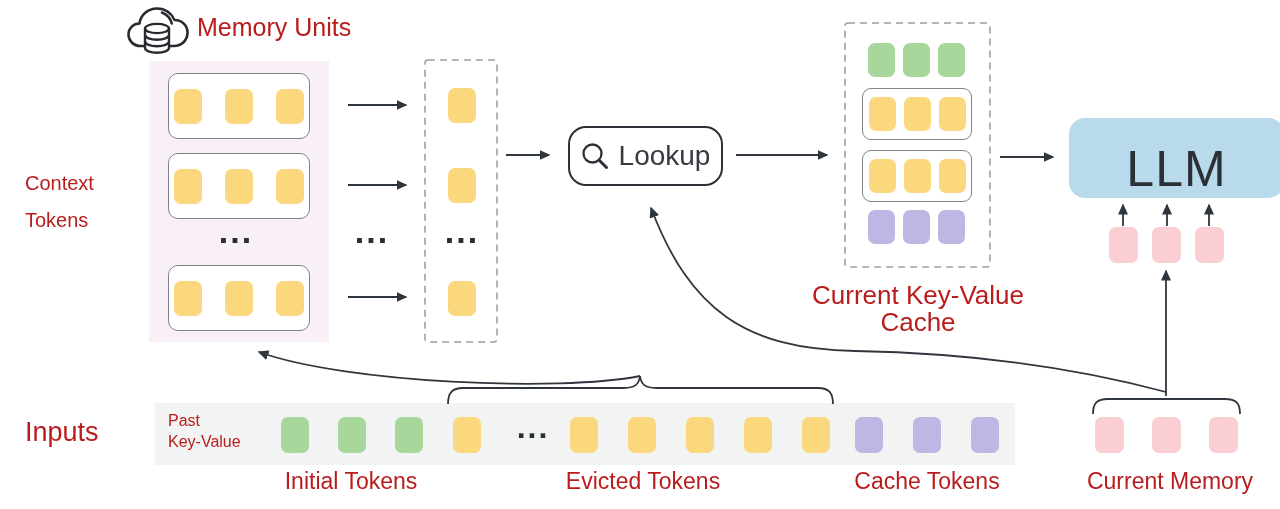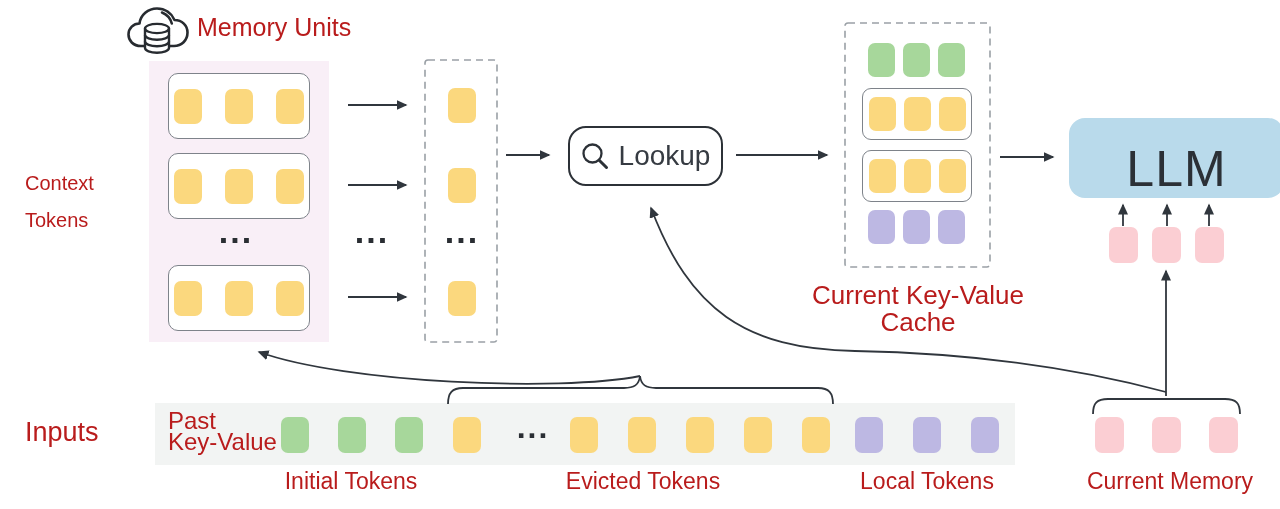--- a/index.html
+++ b/index.html
@@ -27,21 +27,21 @@
   
   .ctx-bg{left:149px;top:61px;width:180px;height:281px;background:#F9EFF7;}
   .strip-bg{left:155px;top:403px;width:860px;height:62px;background:#F2F4F3;}
   
   .lbl{position:absolute;color:#b91c1c;}
   .ctx-lbl{left:25px;top:165px;font-size:20px;line-height:37px;}
   .inputs-lbl{left:25px;top:417px;font-size:27px;}
   .memunits-lbl{left:197px;top:13px;font-size:25px;}
   .rep-lbl{left:360px;top:2px;width:202px;text-align:center;font-size:22px;line-height:28px;}
   .cache-lbl{left:808px;top:272px;width:220px;text-align:center;font-size:26px;line-height:27px;margin-top:10px;}
-  .pastkv-lbl{left:168px;top:410px;font-size:24px;line-height:21px;}
+  .pastkv-lbl{left:168px;top:410px;font-size:16px;line-height:21px;}
   .group-lbl{top:468px;width:200px;text-align:center;font-size:23px;}
   
   .lookup{
     left:568px;top:126px;width:155px;height:60px;border:2px solid #2C3137;border-radius:18px;
     background:#fff;display:flex;align-items:center;justify-content:center;gap:9px;
     font-size:28px;color:#363B42;box-sizing:border-box;
   }
   
   .llm{
     left:1069px;top:118px;width:215px;height:80px;border-radius:16px;background:#B9DAEB;
@@ -164,21 +164,21 @@
   <div class="token tk-purple" style="left:855px;top:417px;"></div>
   <div class="token tk-purple" style="left:913px;top:417px;"></div>
   <div class="token tk-purple" style="left:971px;top:417px;"></div>
 
   <div class="token tk-pink" style="left:1095px;top:417px;width:29px;"></div>
   <div class="token tk-pink" style="left:1152px;top:417px;width:29px;"></div>
   <div class="token tk-pink" style="left:1209px;top:417px;width:29px;"></div>
 
   <div class="lbl group-lbl" style="left:251px;">Initial Tokens</div>
   <div class="lbl group-lbl" style="left:543px;">Evicted Tokens</div>
-  <div class="lbl group-lbl" style="left:827px;">Local Tokens</div>
+  <div class="lbl group-lbl" style="left:827px;">Cache Tokens</div>
   <div class="lbl group-lbl" style="left:1070px;">Current Memory</div>
 
   <svg class="overlay" width="1280" height="509" viewBox="0 0 1280 509">
     <defs>
       <marker id="ah" markerUnits="userSpaceOnUse" markerWidth="12" markerHeight="10" refX="9.5" refY="5" orient="auto">
         <path d="M0,0 L11,5 L0,10 Z" fill="#30363D"></path>
       </marker>
     </defs>
 
     <rect x="425" y="60" width="72" height="282" rx="3" fill="none" stroke="#9AA0A6" stroke-width="1.6" stroke-dasharray="7 5"></rect>

